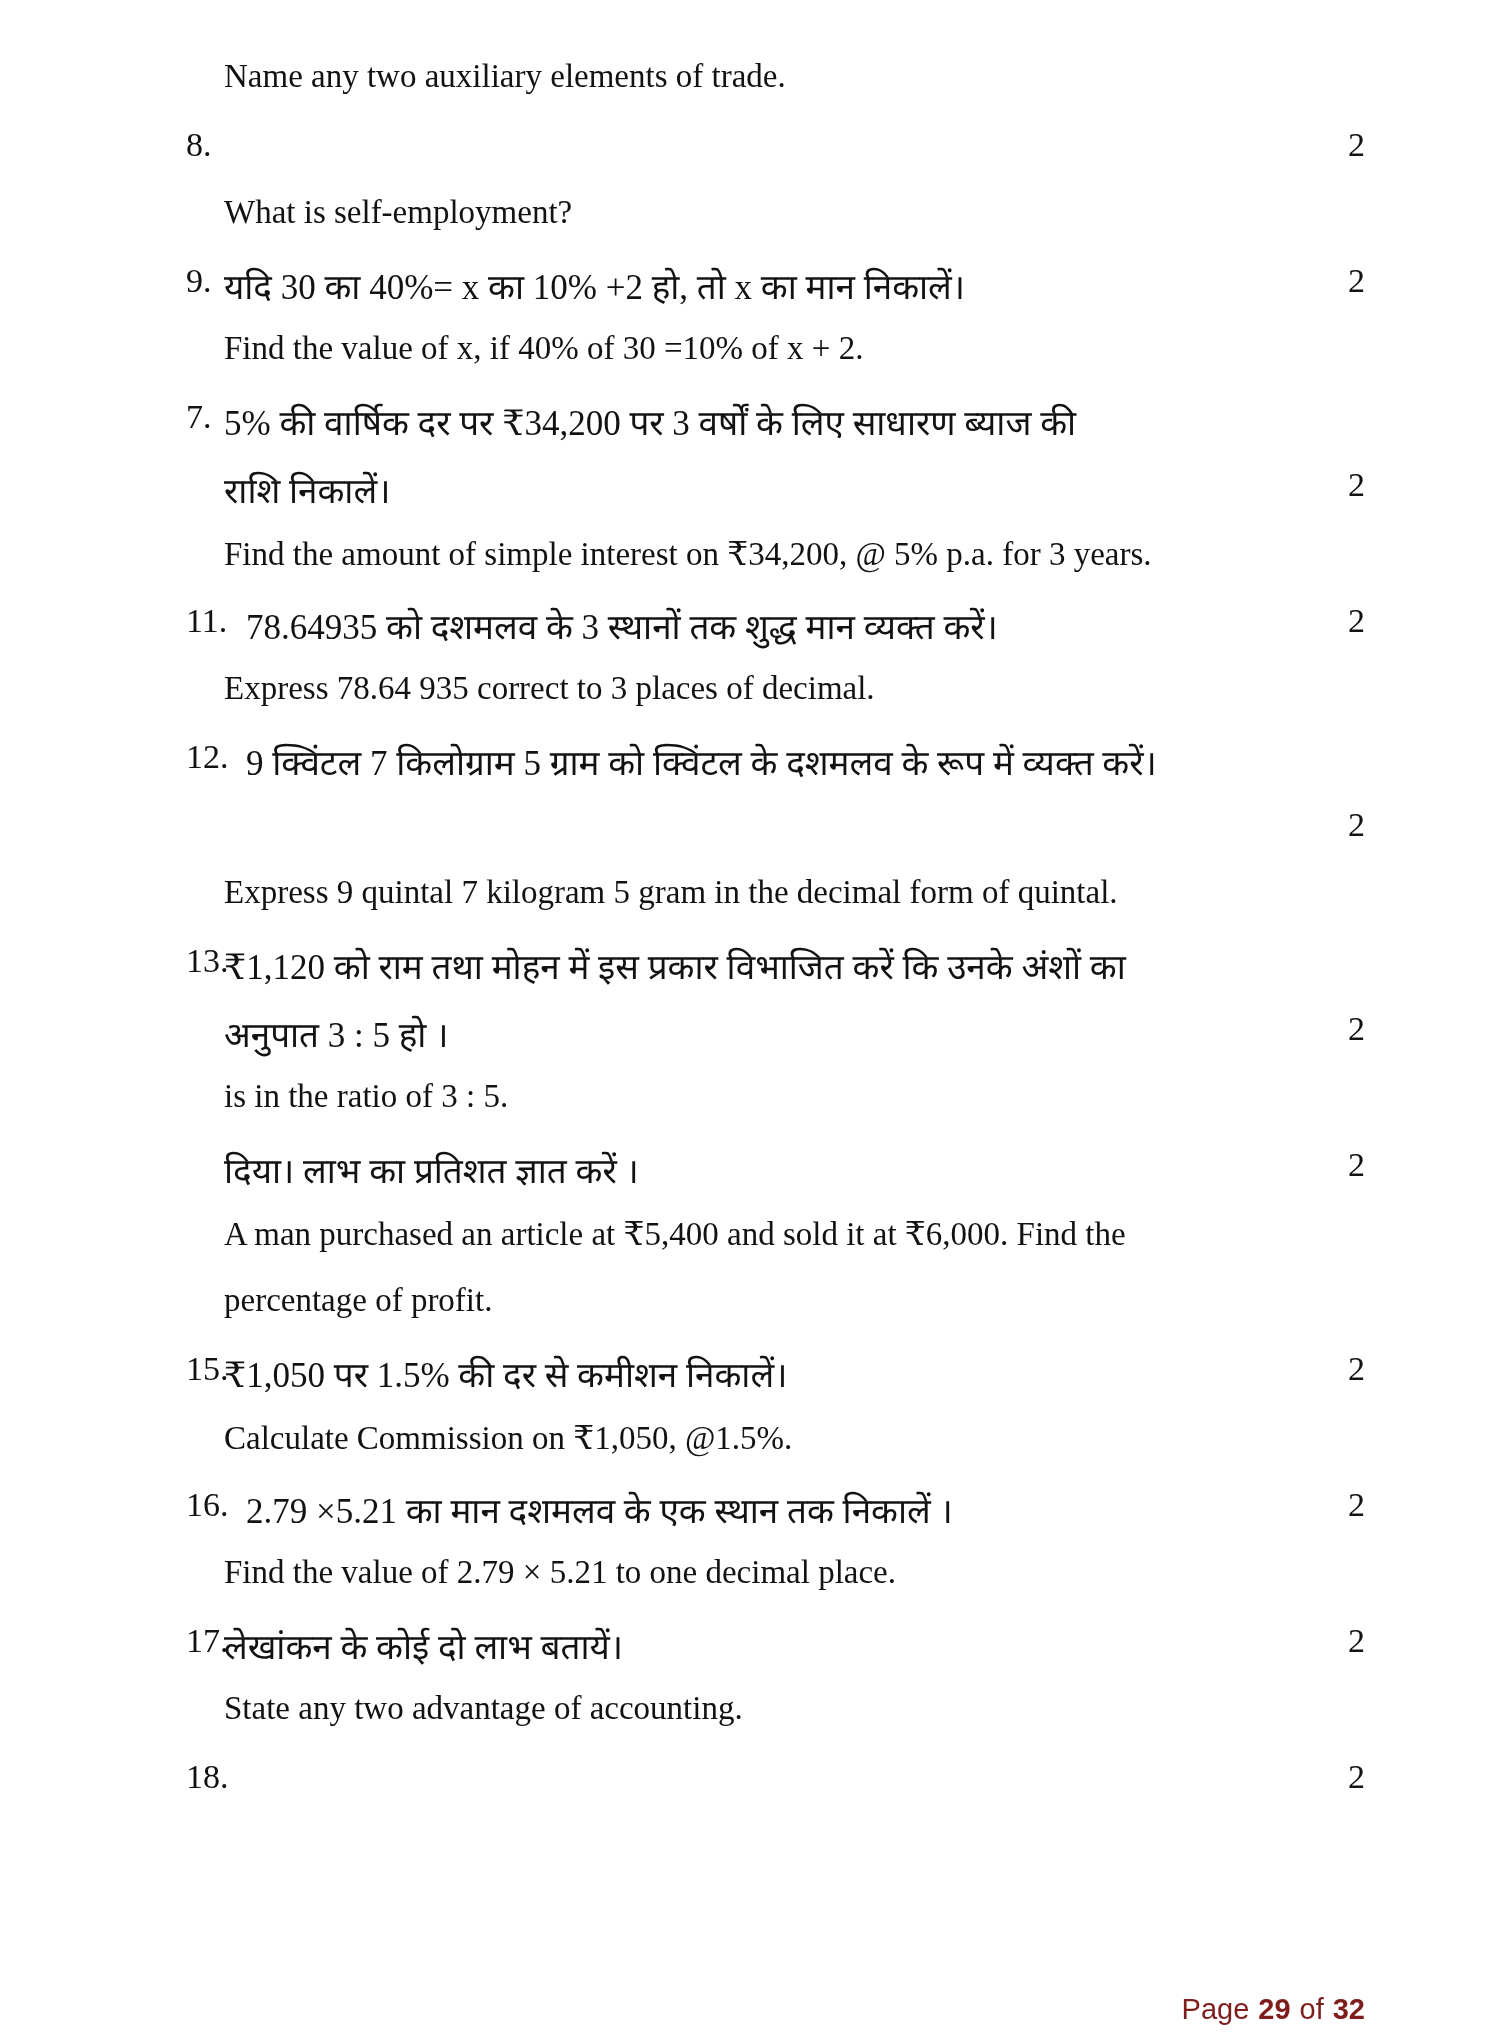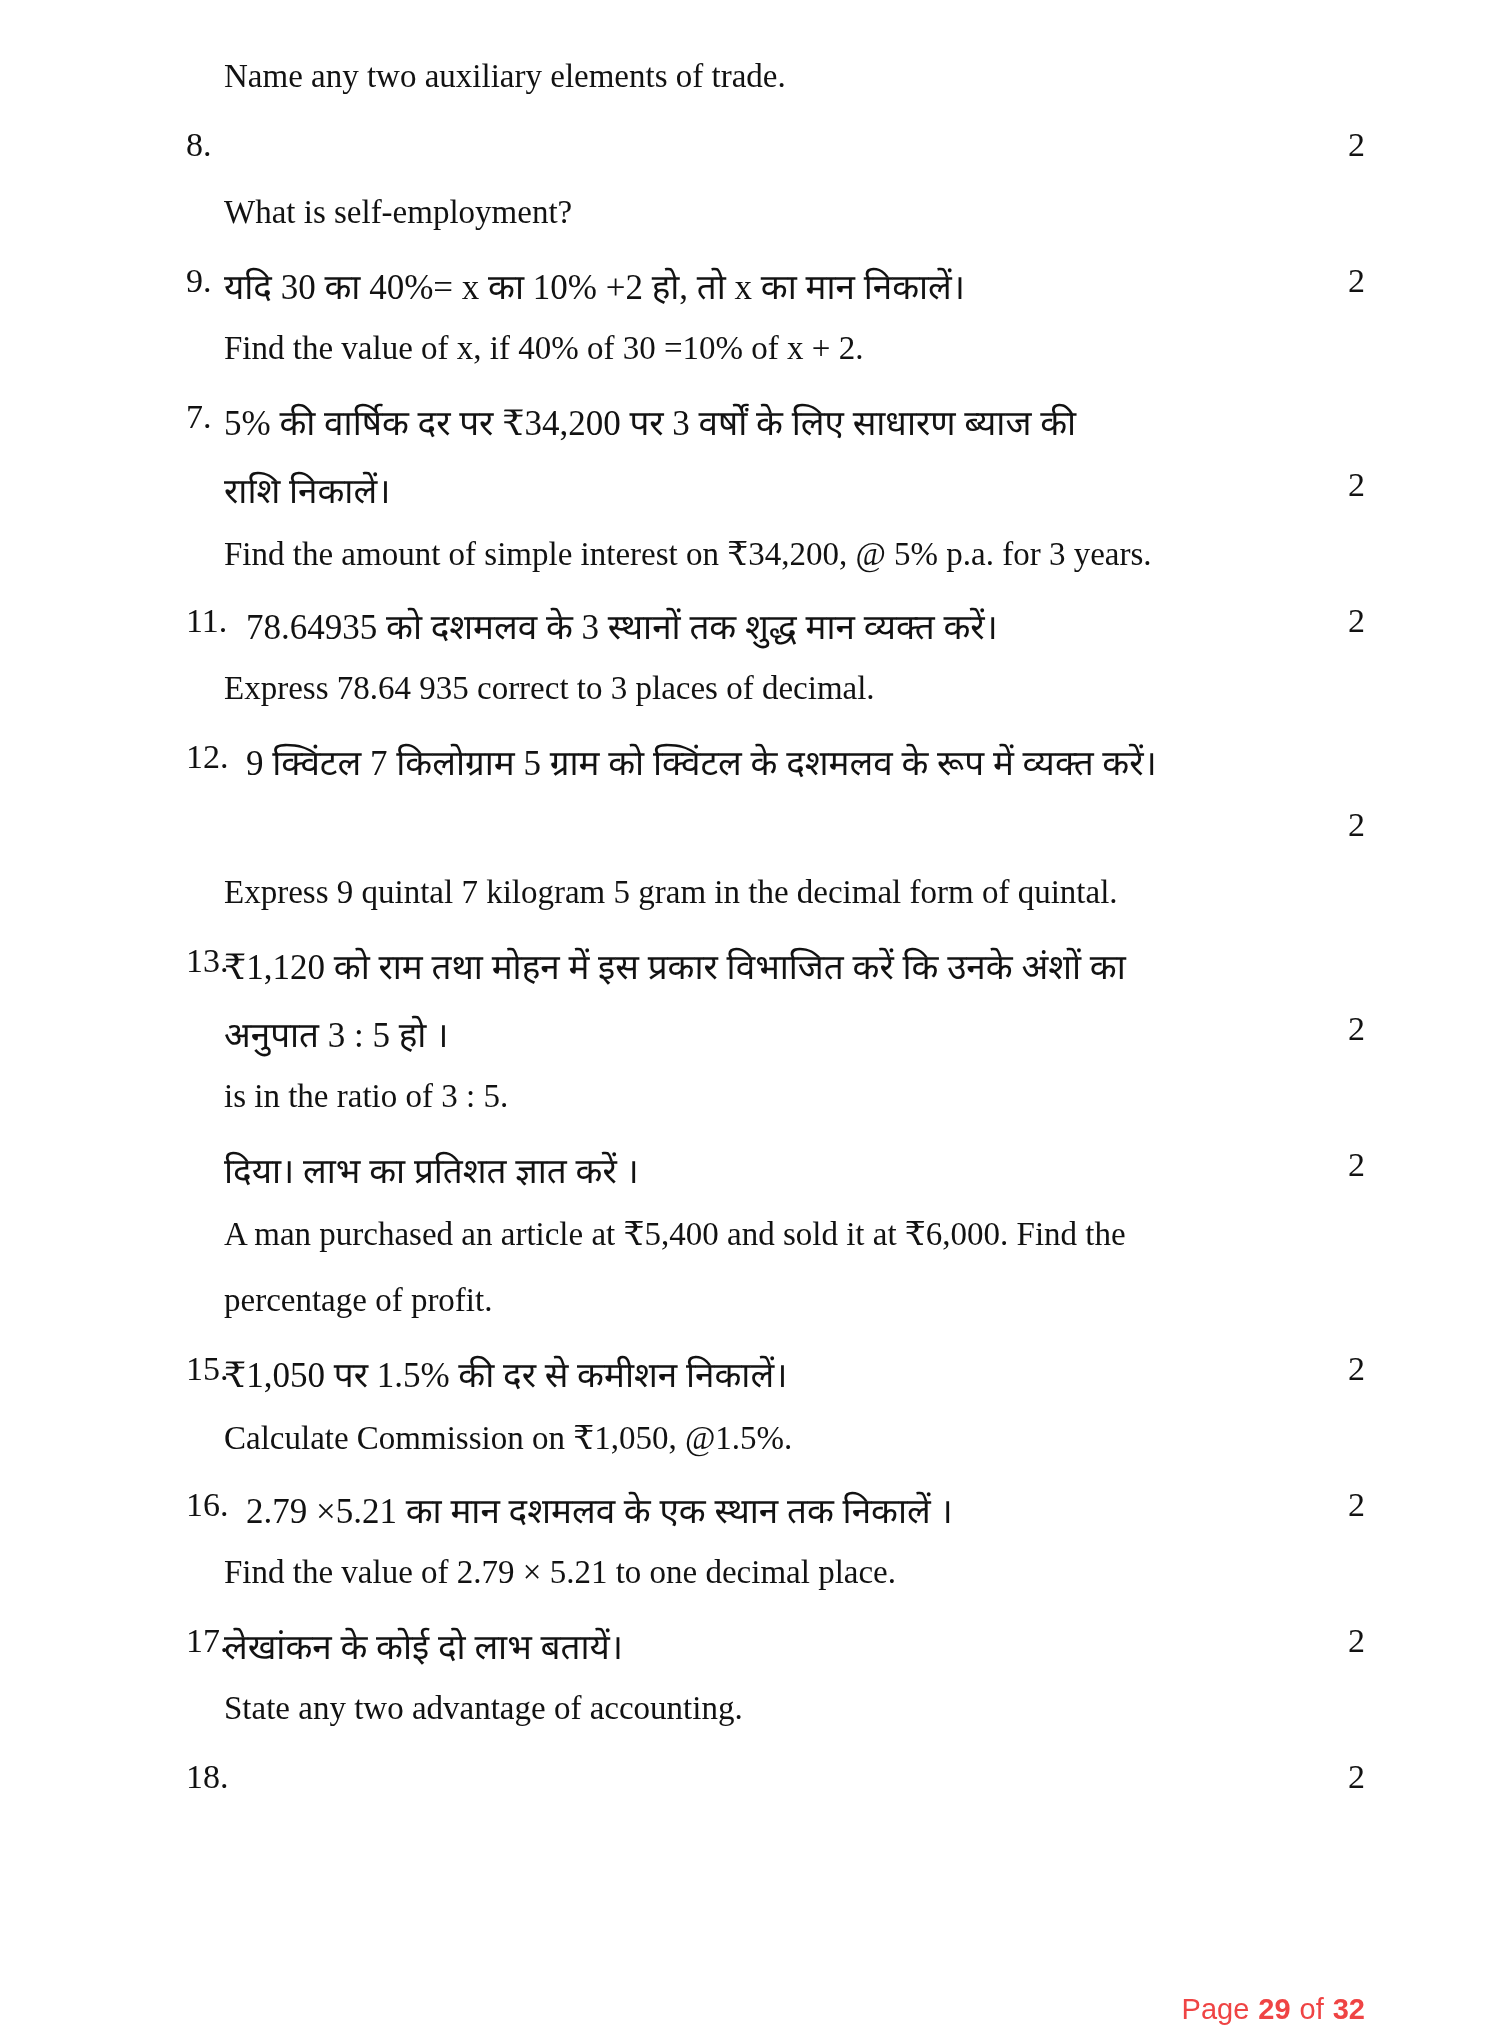--- a/index.html
+++ b/index.html
@@ -53,21 +53,21 @@
     right: 140px;
     top: 0;
     font-size: 34px;
   }
   .footer {
     position: absolute;
     right: 140px;
     bottom: 8px;
     font-family: "Liberation Sans", "DejaVu Sans", sans-serif;
     font-size: 29px;
-    color: #ef4444;
+    color: #7f1d1d;
     display: flex;
     gap: 9px;
     align-items: baseline;
   }
   .footer .b {
     font-weight: bold;
   }
 </style>
 </head>
 <body>

